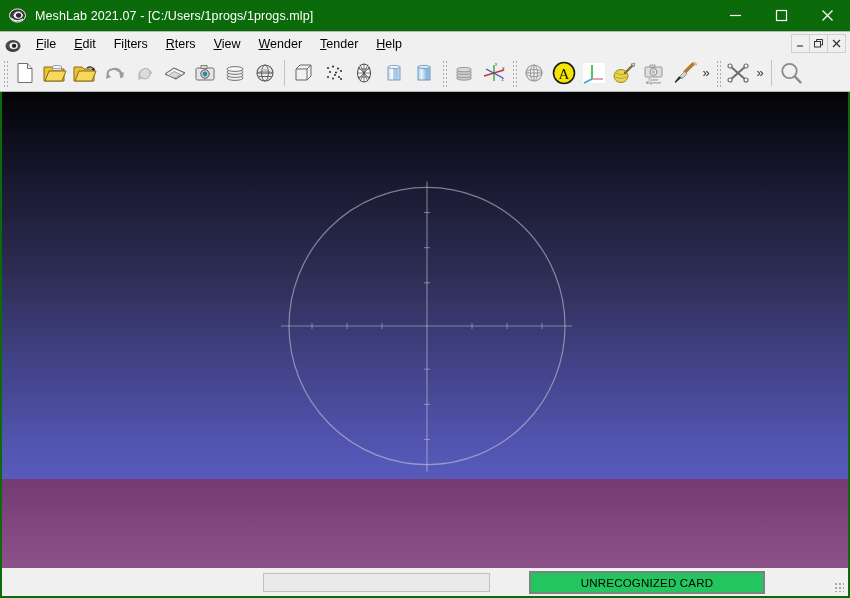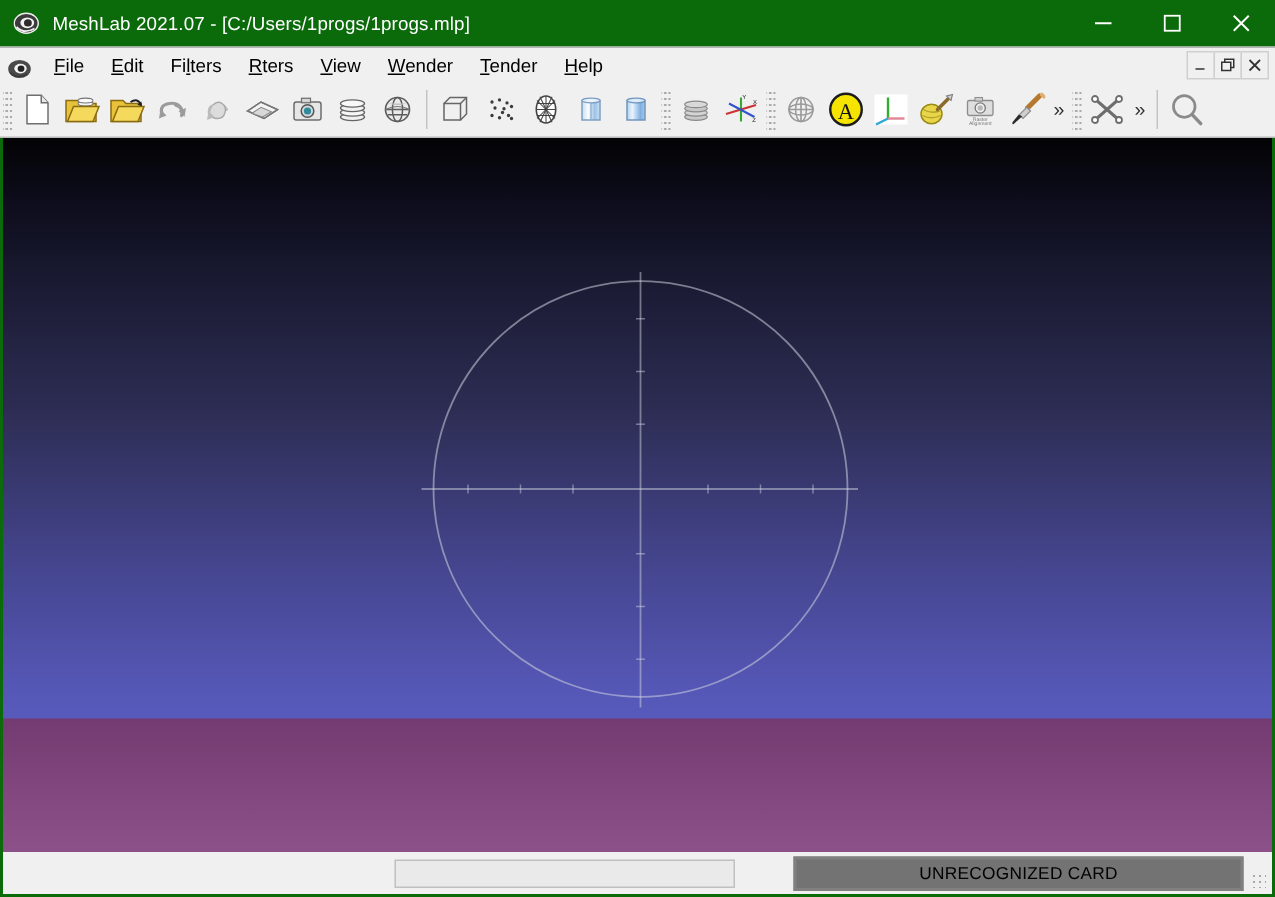--- a/index.html
+++ b/index.html
@@ -108,22 +108,22 @@
     border-right:2px solid #0b6b0b;
     border-bottom:2px solid #0b6b0b;
     position:relative;
   }
   #status-field{
     position:absolute;left:261px;top:5px;width:227px;height:19px;
     background:#eaeaea;border:1px solid #c0c0c0;
     box-sizing:border-box;
   }
   #status-card{
-    position:absolute;left:527px;top:3px;width:300px;height:23px;
-    background:#737373;border:2px solid #808080;
+    position:absolute;left:527px;top:3px;width:236px;height:23px;
+    background:#22c55e;border:2px solid #808080;
     display:flex;align-items:center;justify-content:center;
     box-sizing:border-box;
     font-size:11.5px;color:#000;letter-spacing:.2px;
   }
   #grip{
     position:absolute;right:4px;bottom:4px;width:10px;height:10px;
     background-image:radial-gradient(circle,#a8a8a8 .9px,transparent 1px);
     background-size:4px 4px;
   }
 </style>

